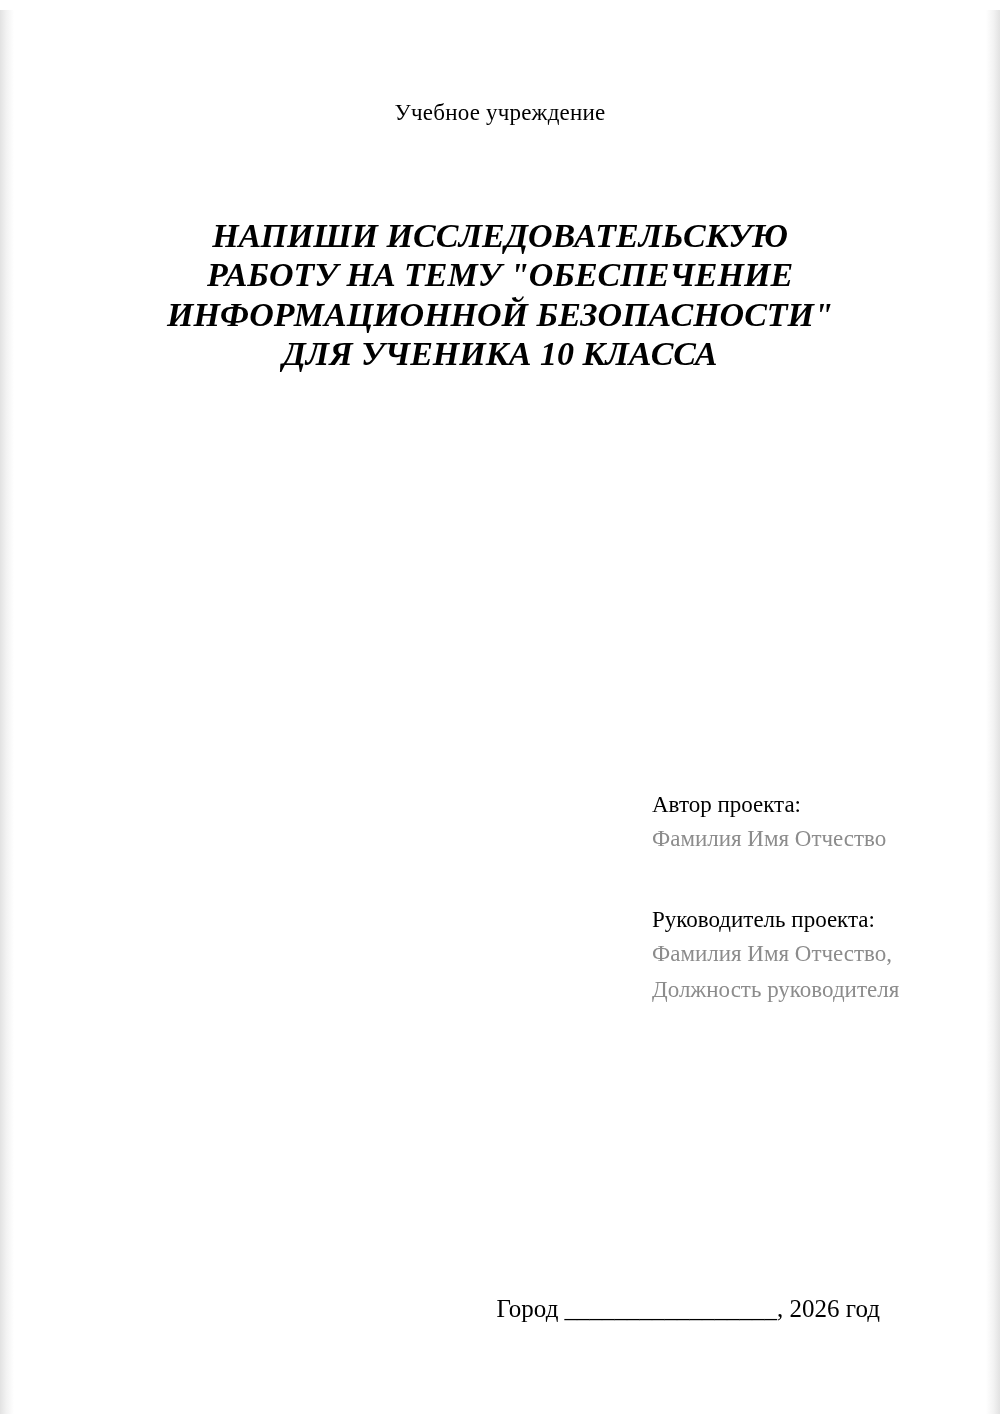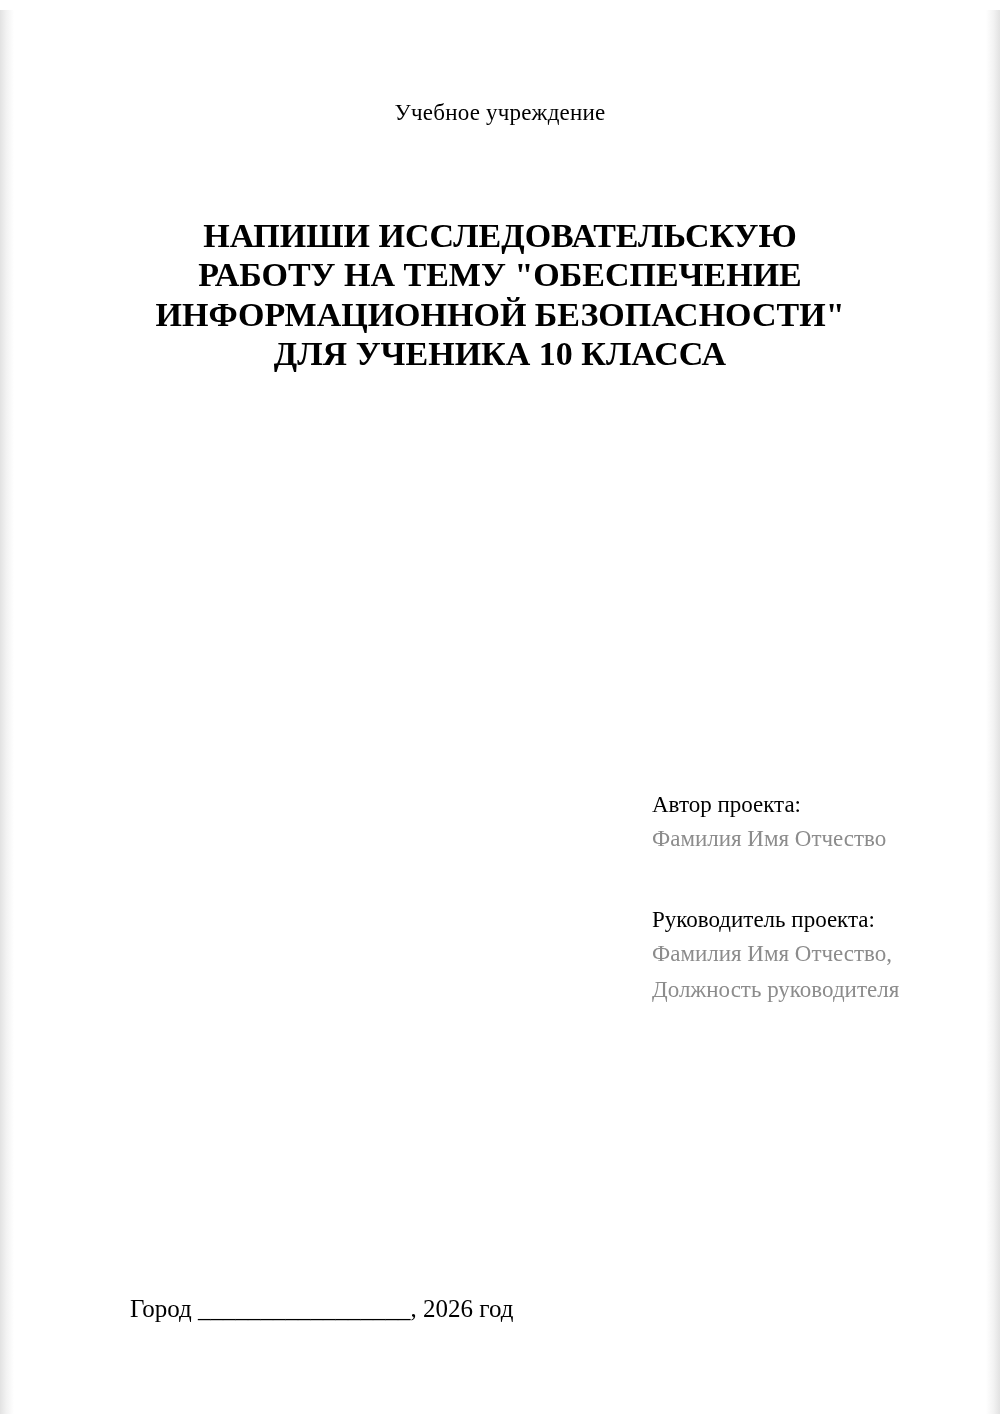--- a/index.html
+++ b/index.html
@@ -63,20 +63,21 @@
     margin-top: 150px;
   }
 
   .doc-title {
     text-align: center;
     font-weight: bold;
     font-size: 34px;
     line-height: 1.16;
     margin-top: 88px;
     padding: 0 24px;
+    font-style: italic;
   }
 
   .signature-block {
     position: absolute;
     left: 532px;
     top: 778px;
     width: 380px;
   }
   .sig-label {
     font-size: 23px;
@@ -87,24 +88,24 @@
     font-size: 23px;
     line-height: 1.55;
     color: #8c8c8c;
   }
   .sig-group + .sig-group {
     margin-top: 46px;
   }
 
   .footer {
     position: absolute;
-    left: 10px;
+    left: 0;
     right: 0;
     top: 1285px;
-    text-align: left;
+    text-align: right;
     font-size: 25px;
   }
   .footer .city-line {
     white-space: pre;
   }
 </style>
 </head>
 <body>
 
 <div class="page">

